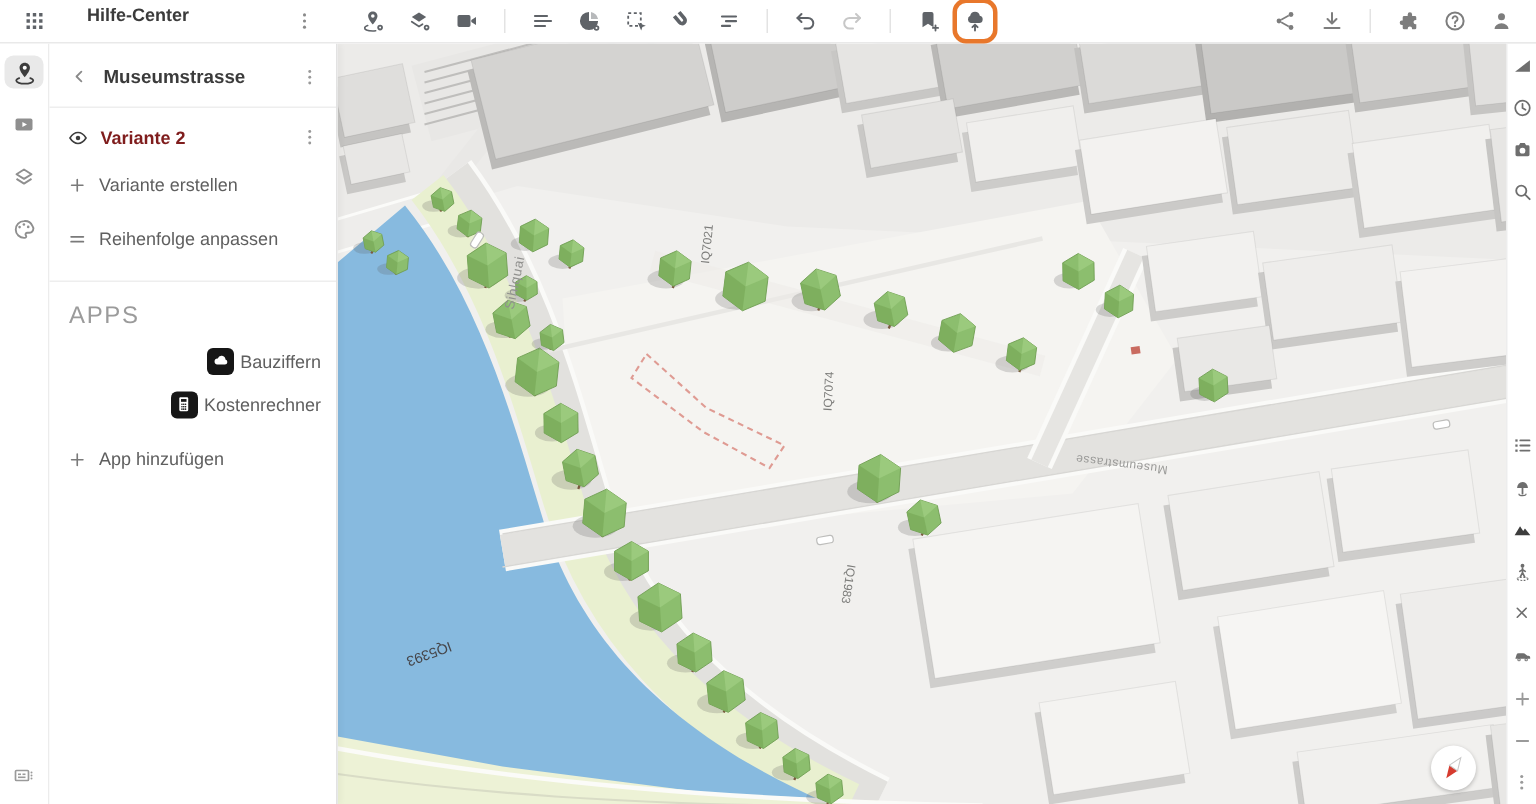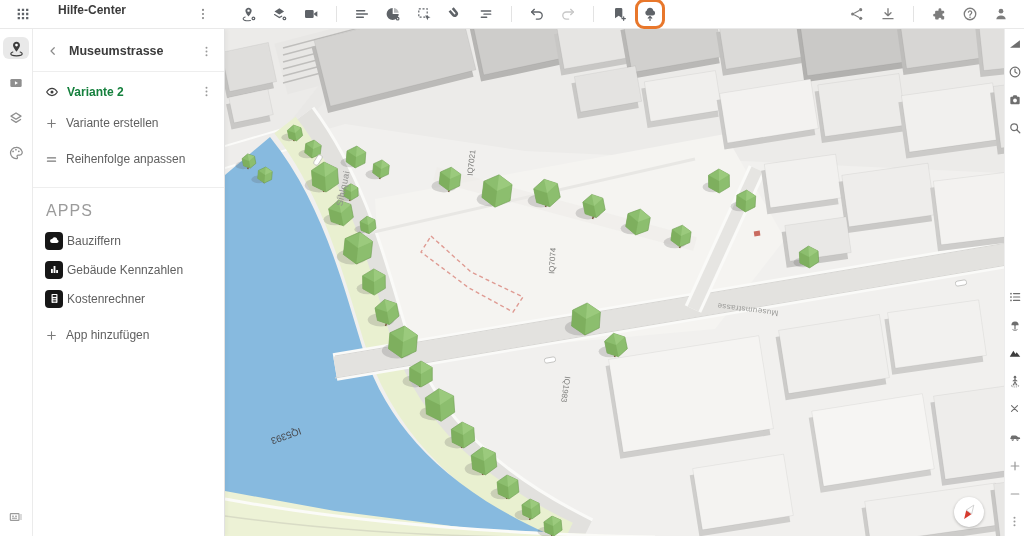--- a/index.html
+++ b/index.html
@@ -24,23 +24,23 @@
     background:transparent;border-radius:6px;padding:0;cursor:pointer;}
   .railbtn.active{background:#e9e9e9;}
   .rail-bottom{position:absolute;bottom:8px;left:3px;}
   .panel{flex:0 0 191px;width:191px;border-right:1px solid #e2e2e2;background:#fff;padding-top:10px;
     font-size:12px;color:#5f5f5f;box-shadow:2px 0 4px rgba(0,0,0,.04);position:relative;z-index:4;}
   .prow{display:flex;align-items:center;gap:8px;padding:0 10px 0 12px;height:24px;}
   .prow .grow{flex:1;}
   .ptitle{font-weight:bold;color:#3b3b3b;font-size:12.5px;}
   .pdiv{border:0;border-top:1px solid #eeeeee;margin:8px 0;}
   .muted{color:#9e9e9e;}
-  .strong{color:#15803d;font-weight:bold;}
+  .strong{color:#7f1d1d;font-weight:bold;}
   .apps-label{font-size:16px;color:#9b9b9b;letter-spacing:1.1px;margin:14px 0 6px 13px;}
-  .approw{display:flex;align-items:center;gap:4px;padding:0 10px 0 12px;height:29px;cursor:pointer;}
+  .approw{display:flex;align-items:center;gap:4px;padding:0 10px 0 12px;height:29px;cursor:pointer;justify-content:flex-end;}
   .appic{width:18px;height:18px;border-radius:4px;background:#161616;display:flex;align-items:center;justify-content:center;}
   
   .map{flex:1;position:relative;background:#f1f0ee;min-width:0;}
   .mapsvg{position:absolute;left:0;top:0;}
   .rtoolbar{position:absolute;top:0;right:0;bottom:0;width:20px;background:#fff;border-left:1px solid #ededed;
     display:flex;flex-direction:column;align-items:center;padding:6px 0;box-sizing:border-box;z-index:3;}
   .rtb-group{display:flex;flex-direction:column;align-items:center;gap:11px;}
   .rtb-spacer{flex:1;}
   .rtbbtn{width:18px;height:17px;display:flex;align-items:center;justify-content:center;border:none;background:transparent;padding:0;cursor:pointer;}
   .compass{position:absolute;right:40px;bottom:9px;width:30px;height:30px;border-radius:50%;background:#fff;
@@ -313,32 +313,20 @@
       <hr class="pdiv" style="margin-top:16px">
       <div class="apps-label">APPS</div>
 
       <div class="approw">
         <span class="appic">
           <svg width="13" height="13" viewBox="0 0 24 24">
               <path fill="#fff" d="M7.2 16.5h9.3a3.1 3.1 0 0 0 .7-6.1A4.9 4.9 0 0 0 7.7 9.1a3.7 3.7 0 0 0-.5 7.4z"></path>
             </svg>
         </span>
         <span class="grow">Bauziffern</span>
-      </div>
-      <div class="approw">
-        <span class="appic">
-          <svg width="13" height="13" viewBox="0 0 24 24">
-              <g fill="#fff">
-                <rect x="5.5" y="11" width="3.4" height="7.5"></rect>
-                <rect x="10.3" y="5.5" width="3.4" height="13"></rect>
-                <rect x="15.1" y="13" width="3.4" height="5.5"></rect>
-              </g>
-            </svg>
-        </span>
-        <span class="grow">Gebäude Kennzahlen</span>
       </div>
       <div class="approw">
         <span class="appic">
           <svg width="13" height="13" viewBox="0 0 24 24">
               <rect x="6.5" y="3.5" width="11" height="17" rx="1.4" fill="#fff"></rect>
               <rect x="8.6" y="5.6" width="6.8" height="3.4" fill="#161616"></rect>
               <g fill="#161616">
                 <circle cx="9.8" cy="12" r="1"></circle>
                 <circle cx="12" cy="12" r="1"></circle>
                 <circle cx="14.2" cy="12" r="1"></circle>

